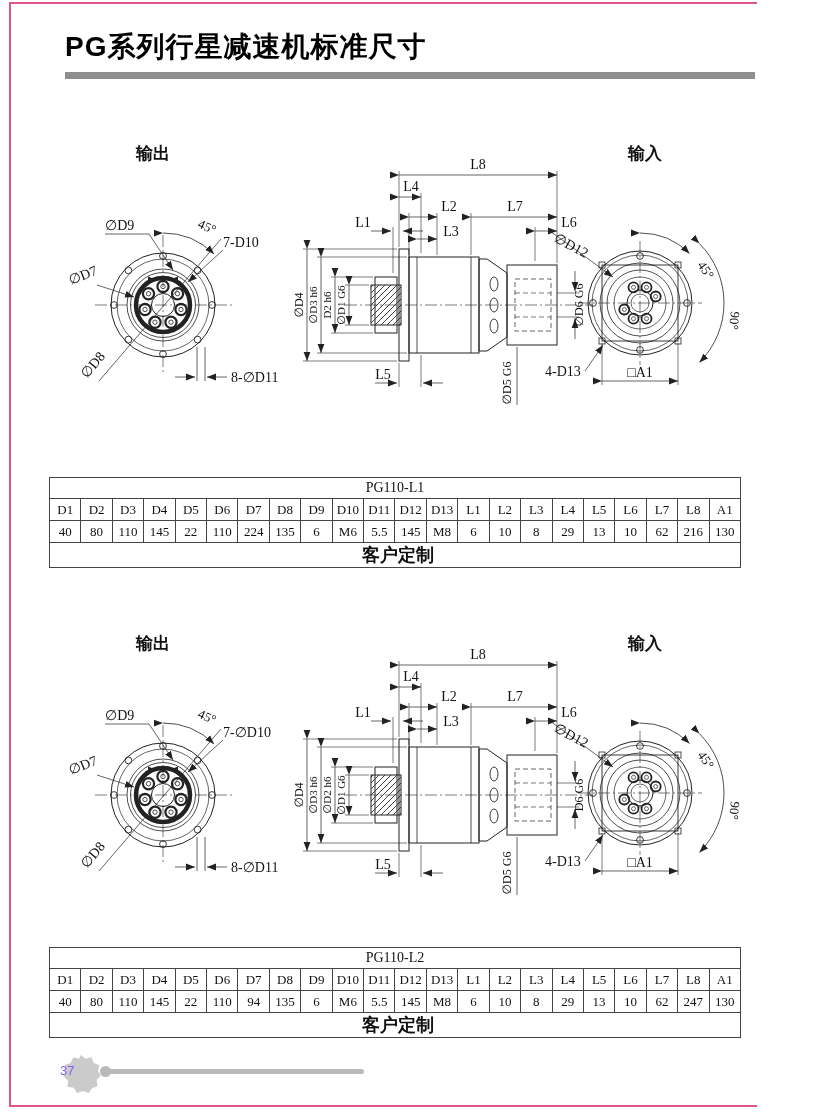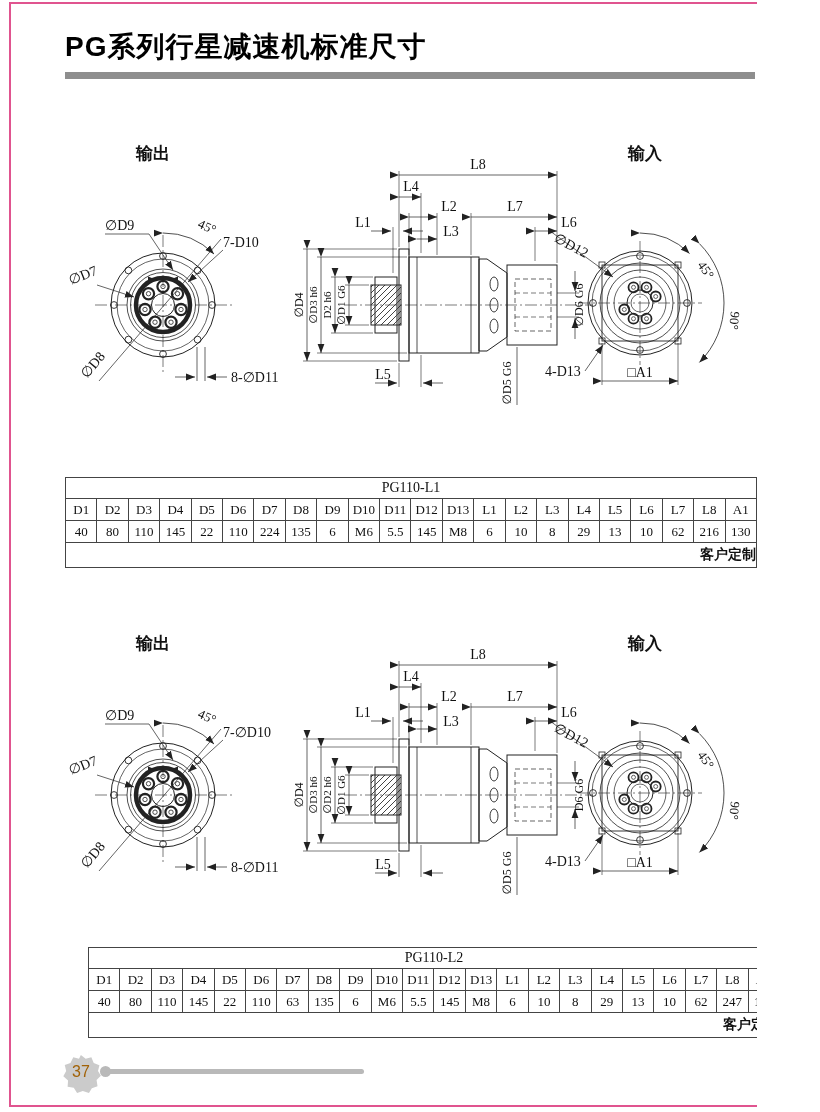--- a/index.html
+++ b/index.html
@@ -5,34 +5,34 @@
   html,body{margin:0;padding:0;background:#fff;}
   #page{position:relative;width:757px;height:1112px;background:#fff;overflow:hidden;
         font-family:"Liberation Serif","DejaVu Serif",serif;color:#111;}
   #frame{position:absolute;left:9px;top:2px;width:804px;height:1101px;border:2px solid #e0548f;}
   #title{position:absolute;left:65px;top:28px;font-family:"Liberation Sans","DejaVu Sans",sans-serif;
          font-weight:bold;font-size:28px;letter-spacing:1px;color:#000;}
   #titlebar{position:absolute;left:65px;top:72px;width:690px;height:7px;background:#8e8e8e;}
   .drawing{position:absolute;left:45px;width:730px;height:290px;}
   #drawing1{top:133px;}
   #drawing2{top:623px;}
-  .tablebox{position:absolute;left:65px;width:692px;}
+  .tablebox{position:absolute;left:49px;width:692px;}
   #table1{top:477px;}
-  #table2{top:947px;margin-left:23px;}
+  #table2{top:947px;}
   table.dim{border-collapse:collapse;table-layout:fixed;width:692px;
             font-size:13px;font-family:"Liberation Serif","DejaVu Serif",serif;}
   table.dim td{border:1px solid #444;text-align:center;padding:0;height:21px;white-space:nowrap;}
   table.dim td.t{font-size:14px;height:20px;}
-  table.dim td.foot{text-align:right;padding-left:6px;height:24px;font-weight:bold;font-size:14px;}
+  table.dim td.foot{text-align:center;padding-left:6px;height:24px;font-weight:bold;font-size:18px;}
   svg text{font-family:"Liberation Serif","DejaVu Serif",serif;fill:#111;}
   .cjk{font-family:"Liberation Sans","DejaVu Sans",sans-serif;font-weight:bold;}
   #footer{position:absolute;left:60px;top:1053px;height:44px;}
   #gear{position:absolute;left:0;top:0;}
-  #pageno{position:absolute;left:0px;top:10px;width:42px;text-align:center;
-          font-family:"Liberation Sans","DejaVu Sans",sans-serif;font-size:16px;color:#a16207;}
+  #pageno{position:absolute;left:0px;top:10px;width:42px;text-align:left;
+          font-family:"Liberation Sans","DejaVu Sans",sans-serif;font-size:13px;color:#8b5cf6;}
   #footline{position:absolute;left:46px;top:16px;width:258px;height:5px;background:#b9b9b9;border-radius:3px;}
   #footdot{position:absolute;left:40px;top:13px;width:11px;height:11px;border-radius:50%;background:#b9b9b9;}
 </style>
 </head>
 <body>
 
 <div id="page">
   <div id="frame"></div>
   <div id="title">PG系列行星减速机标准尺寸</div>
   <div id="titlebar"></div>
@@ -513,21 +513,21 @@
             <td>L8</td>
             <td>A1</td>
           </tr>
       <tr>
             <td>40</td>
             <td>80</td>
             <td>110</td>
             <td>145</td>
             <td>22</td>
             <td>110</td>
-            <td>63</td>
+            <td>94</td>
             <td>135</td>
             <td>6</td>
             <td>M6</td>
             <td>5.5</td>
             <td>145</td>
             <td>M8</td>
             <td>6</td>
             <td>10</td>
             <td>8</td>
             <td>29</td>

